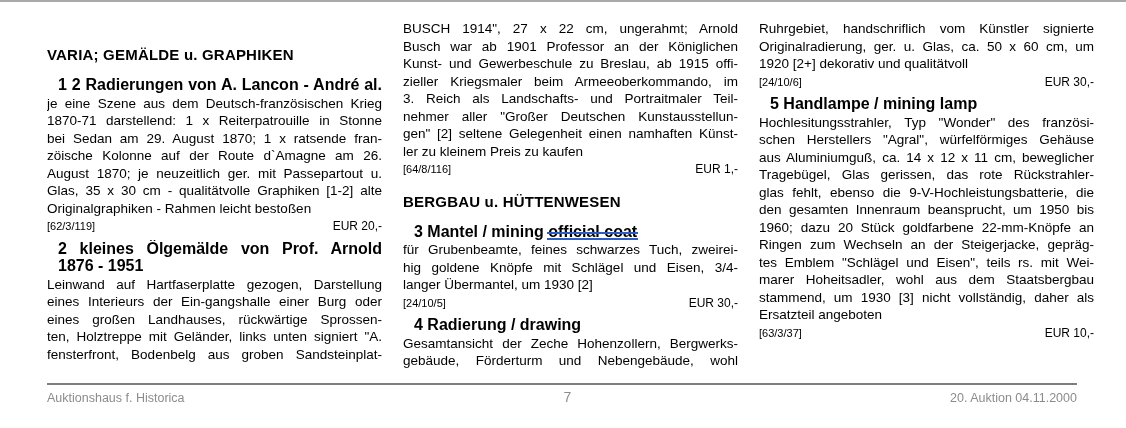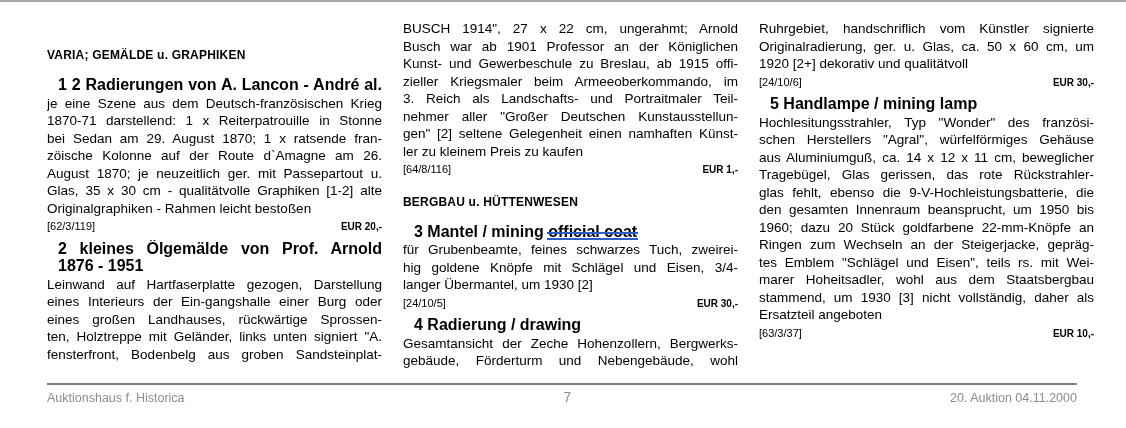--- a/index.html
+++ b/index.html
@@ -4,32 +4,32 @@
 <style>
   html,body{margin:0;padding:0;background:#ffffff;}
   body{
     width:1126px;height:428px;position:relative;overflow:hidden;
     font-family:"Liberation Sans", sans-serif;color:#000;
   }
   .top-rule{position:absolute;top:0;left:0;width:1126px;height:2px;background:#a9a9a9;}
   .page{padding:20px 33px 0 47px;display:flex;gap:21px;box-sizing:border-box;}
   .col{width:335px;flex:0 0 335px;}
   .section-heading{
-    font-size:12px;font-weight:bold;line-height:22px;letter-spacing:.2px;
+    font-size:15px;font-weight:bold;line-height:22px;letter-spacing:.2px;
     margin:12px 0 10px 0;white-space:nowrap;
   }
   .col-1 .section-heading{margin-top:24px;}
   .lot-title{font-weight:bold;font-size:16px;line-height:17.5px;margin:4px 0 1px 11px;}
   .lot-body{font-size:13.5px;line-height:17.5px;}
   .jl{text-align:justify;height:17.5px;overflow:hidden;}
   .jl::after{content:"";display:inline-block;width:100%;height:0;}
   .tl{height:17.5px;overflow:hidden;}
   .ref-price{display:flex;justify-content:space-between;align-items:baseline;line-height:17.5px;margin:1px 0 1px 0;text-align:center;}
   .ref{font-size:11px;}
-  .price{font-size:10px;font-weight:bold;}
+  .price{font-size:12px;font-weight:normal;}
   .struck{position:relative;}
   .struck::before{content:"";position:absolute;left:-1px;right:-1px;bottom:0px;height:2px;background:#2e5cc5;}
   .struck::after{content:"";position:absolute;left:-1px;right:-1px;top:58%;height:2px;background:#2e5cc5;}
   .footer-rule{position:absolute;top:383px;left:47px;width:1030px;height:2px;background:#7f7f7f;}
   .footer{
     position:absolute;top:390px;left:47px;width:1030px;
     display:flex;justify-content:space-between;align-items:baseline;
     color:#8c8c8c;font-size:12.5px;line-height:15px;
   }
   .footer .page-number{font-size:14px;color:#8c8c8c;}

